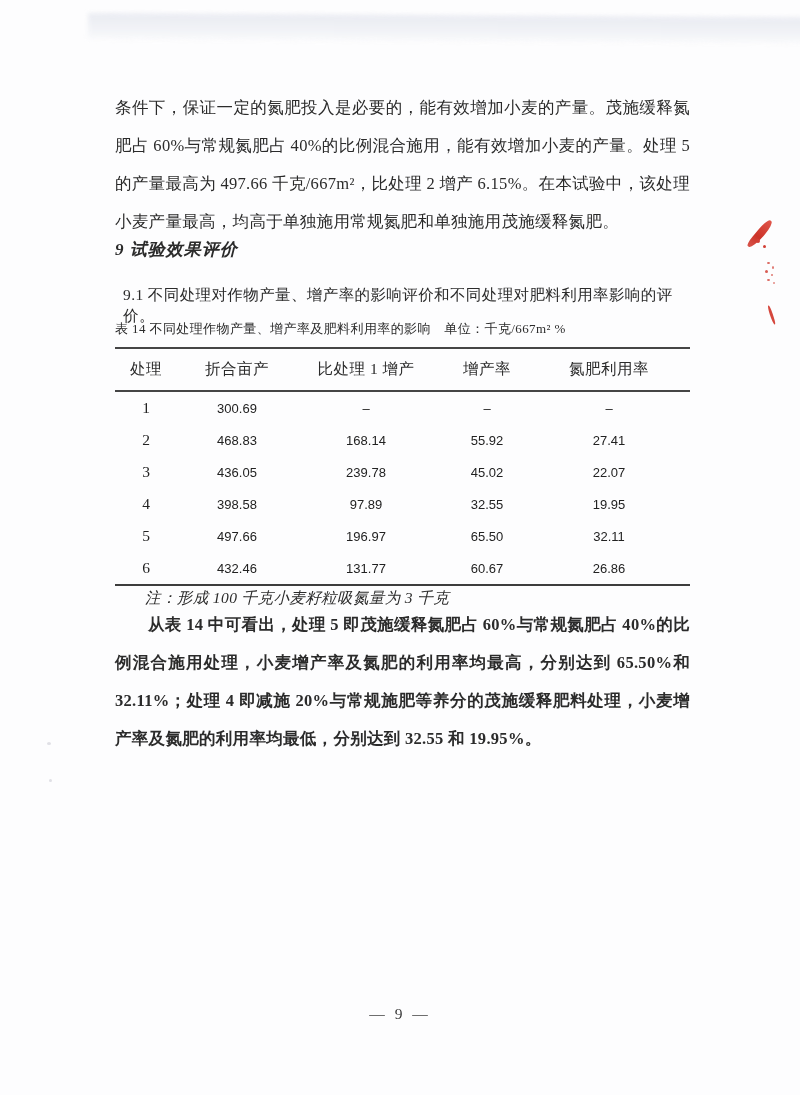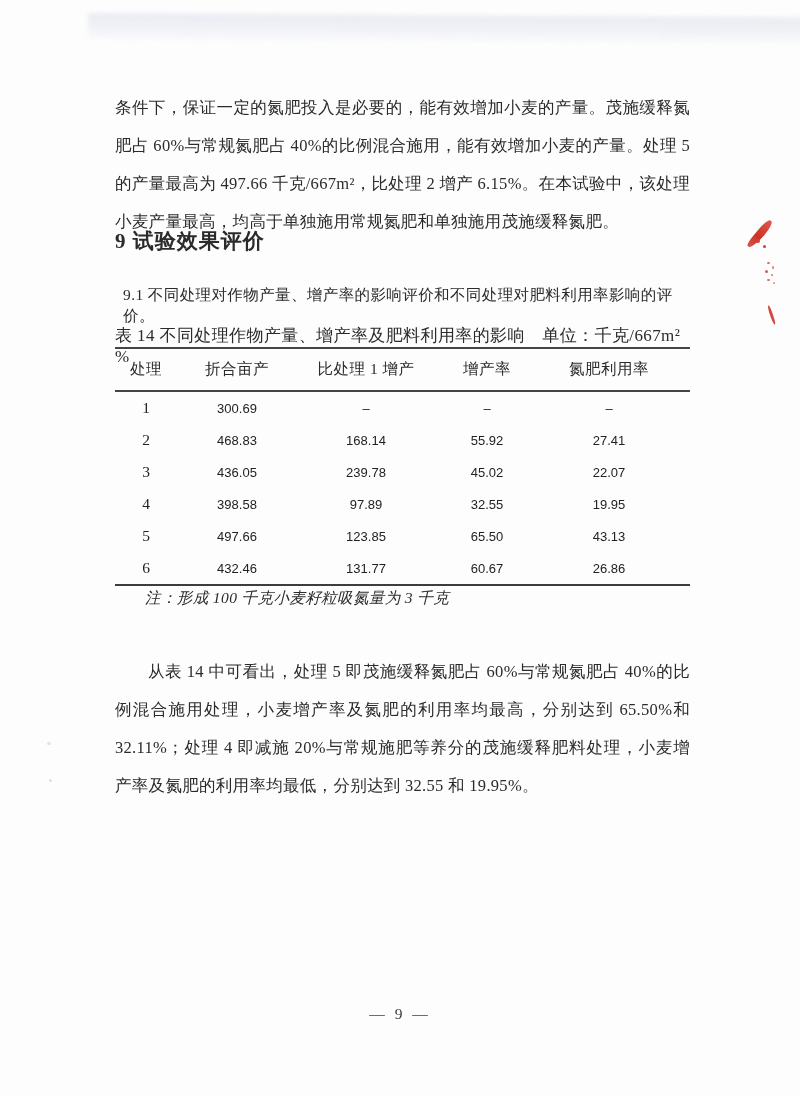--- a/index.html
+++ b/index.html
@@ -29,40 +29,41 @@
     width: 575px;
   }
 
   .para {
     font-size: 16.5px;
     line-height: 38px;
     text-align: justify;
     letter-spacing: .3px;
   }
   #para1 { top: 72px; position: absolute; }
-  #para2 { top: 636px; position: absolute; text-indent: 2em; }
+  #para2 { top: 589px; position: absolute; text-indent: 2em; font-weight: bold; }
 
   .heading {
     position: absolute;
-    top: 213px;
-    font-size: 21px;
+    top: 227px;
+    font-size: 17px;
     font-weight: bold;
     letter-spacing: 1px;
+    font-style: italic;
   }
   .subheading {
     position: absolute;
     top: 269px;
     font-size: 15.5px;
     letter-spacing: .4px;
     margin-left: 8px;
   }
   .table-caption {
     position: absolute;
     top: 307px;
-    font-size: 17px;
+    font-size: 13px;
     letter-spacing: .4px;
   }
 
   .doc-table {
     position: absolute;
     top: 347px;
     width: 575px;
     border-collapse: collapse;
     table-layout: fixed;
     border-top: 2px solid #454545;
@@ -195,23 +196,23 @@
         <tr>
           <td>4</td>
           <td>398.58</td>
           <td>97.89</td>
           <td>32.55</td>
           <td>19.95</td>
         </tr>
         <tr>
           <td>5</td>
           <td>497.66</td>
-          <td>123.85</td>
+          <td>196.97</td>
           <td>65.50</td>
-          <td>43.13</td>
+          <td>32.11</td>
         </tr>
         <tr>
           <td>6</td>
           <td>432.46</td>
           <td>131.77</td>
           <td>60.67</td>
           <td>26.86</td>
         </tr>
       </tbody>
   </table>

